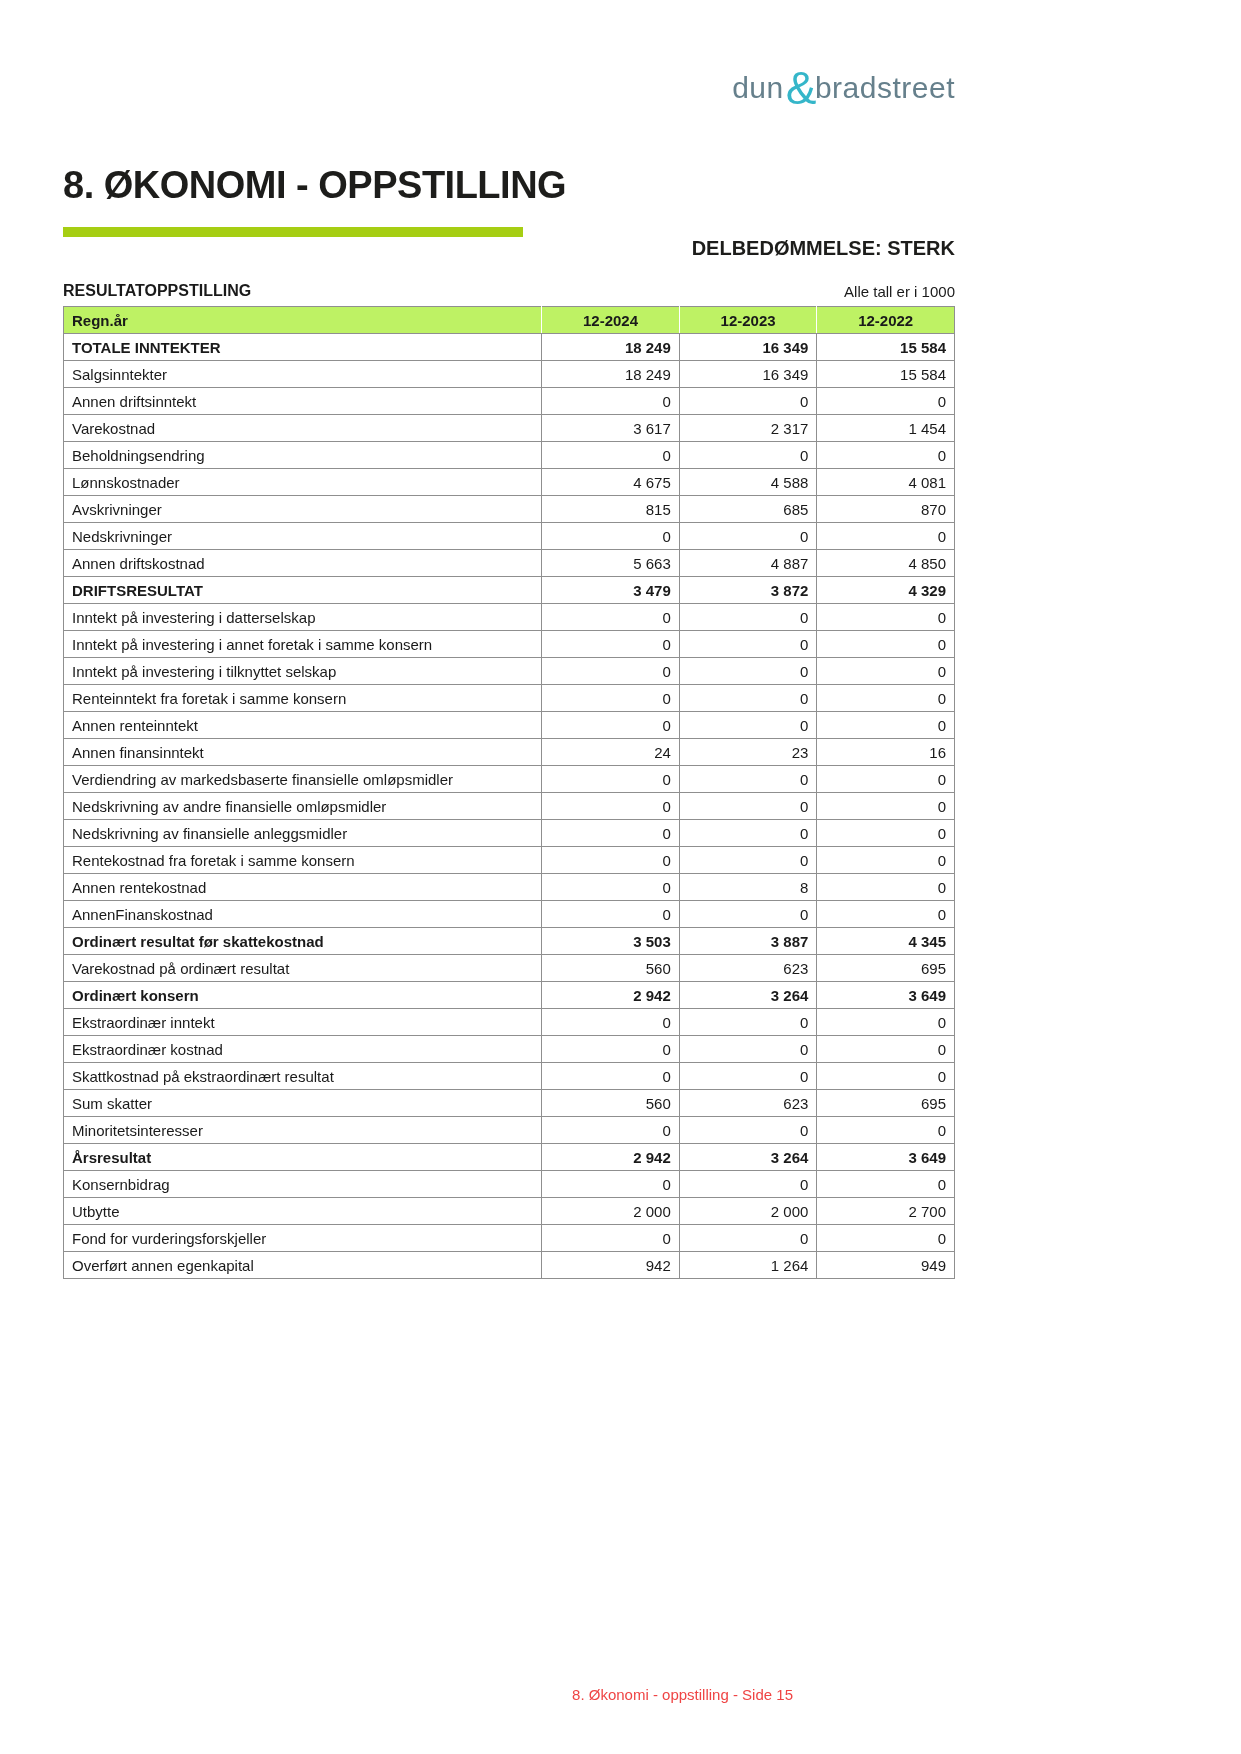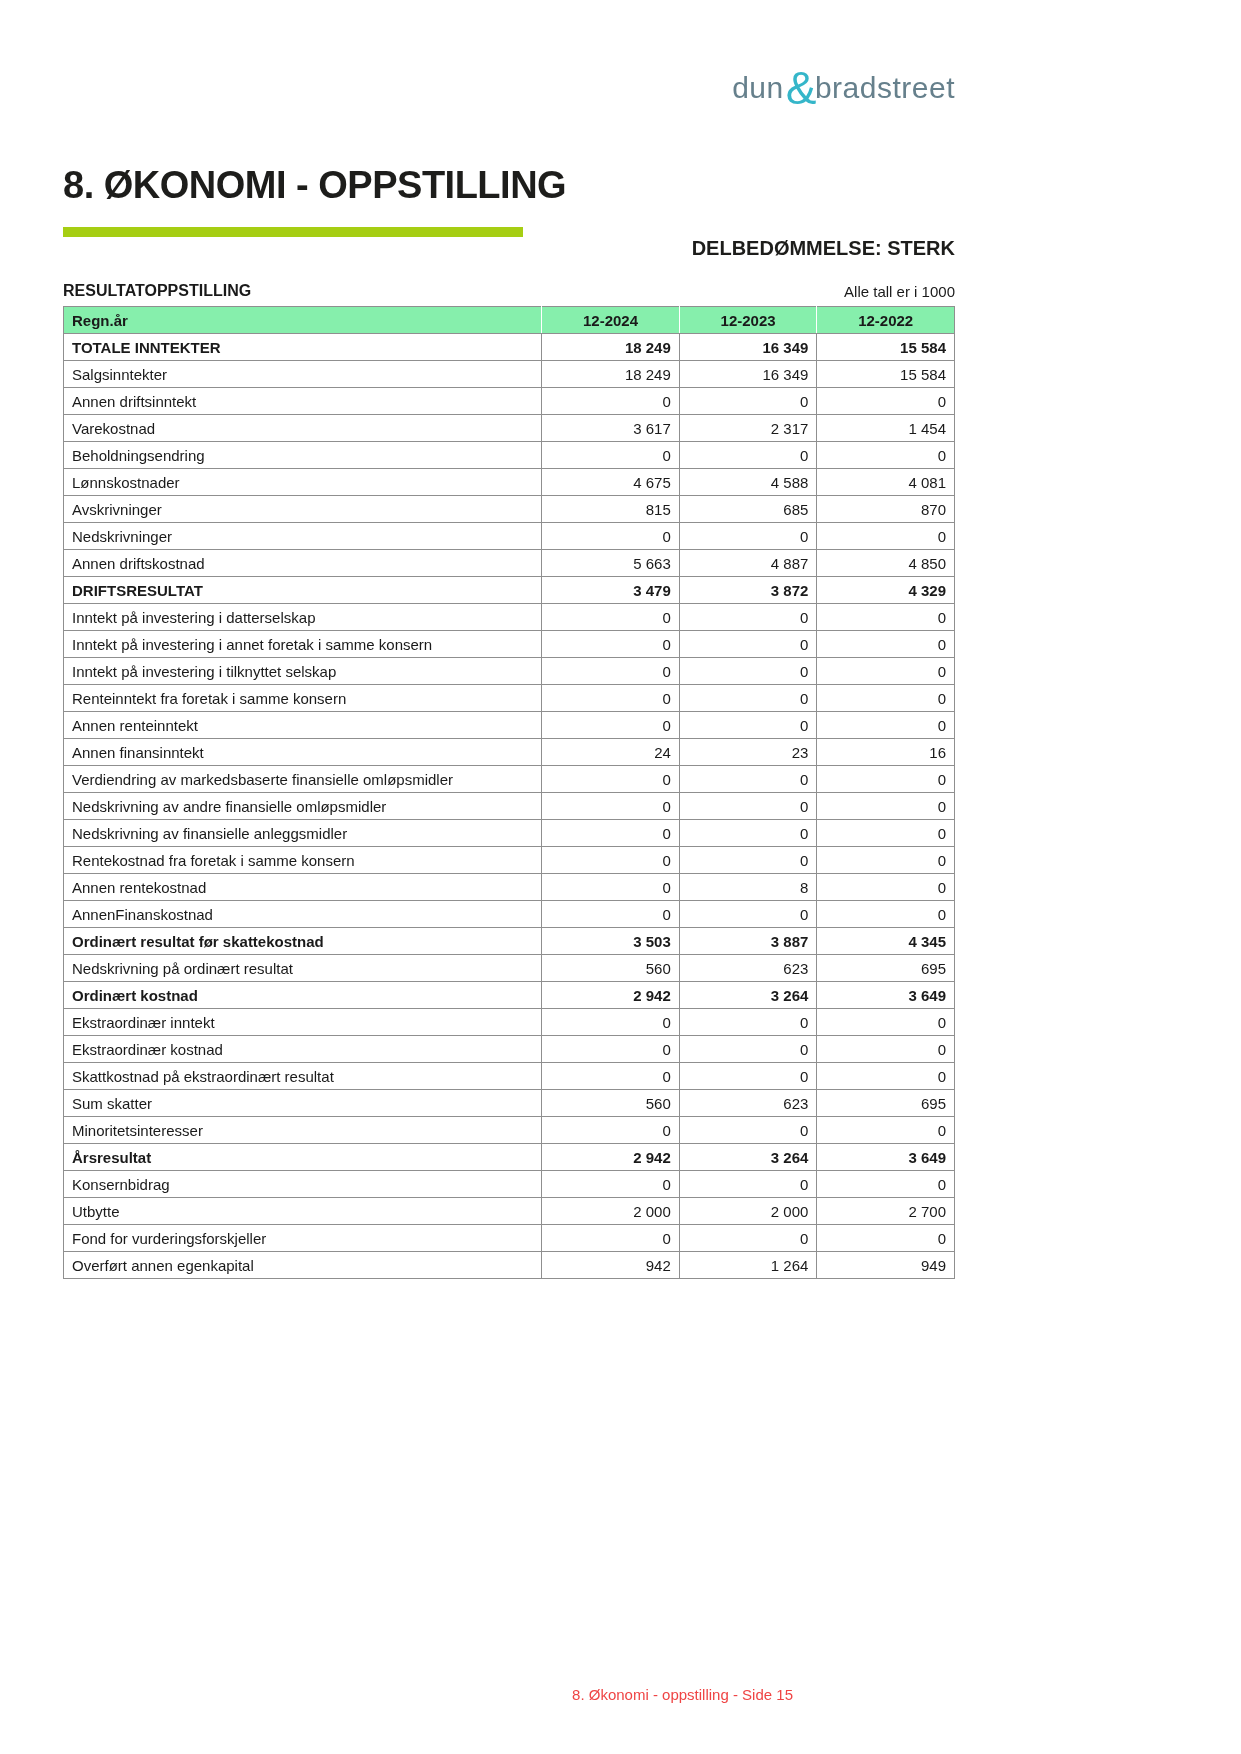--- a/index.html
+++ b/index.html
@@ -85,21 +85,21 @@
     font-size: 15px;
   }
   table.results td, table.results th {
     border: 1px solid #8f8f8f;
     height: 26px;
     padding: 0 8px;
     vertical-align: middle;
     white-space: nowrap;
   }
   table.results thead th {
-    background: #86efac;
+    background: #bef264;
     font-weight: 700;
     text-align: left;
     border-right-color: #ffffff;
   }
   table.results thead th:last-child { border-right-color: #8f8f8f; }
   table.results thead th.num { text-align: center; }
   .label-cell { text-align: left; width: 474px; }
   .num-cell { text-align: right; width: 131px; }
   tr.bold-row td { font-weight: 700; }
   
@@ -273,27 +273,27 @@
             <td class="num-cell">0</td>
             <td class="num-cell">0</td>
           </tr>
           <tr class="bold-row">
             <td class="label-cell">Ordinært resultat før skattekostnad</td>
             <td class="num-cell">3 503</td>
             <td class="num-cell">3 887</td>
             <td class="num-cell">4 345</td>
           </tr>
           <tr>
-            <td class="label-cell">Nedskrivning på ordinært resultat</td>
+            <td class="label-cell">Varekostnad på ordinært resultat</td>
             <td class="num-cell">560</td>
             <td class="num-cell">623</td>
             <td class="num-cell">695</td>
           </tr>
           <tr class="bold-row">
-            <td class="label-cell">Ordinært kostnad</td>
+            <td class="label-cell">Ordinært konsern</td>
             <td class="num-cell">2 942</td>
             <td class="num-cell">3 264</td>
             <td class="num-cell">3 649</td>
           </tr>
           <tr>
             <td class="label-cell">Ekstraordinær inntekt</td>
             <td class="num-cell">0</td>
             <td class="num-cell">0</td>
             <td class="num-cell">0</td>
           </tr>

